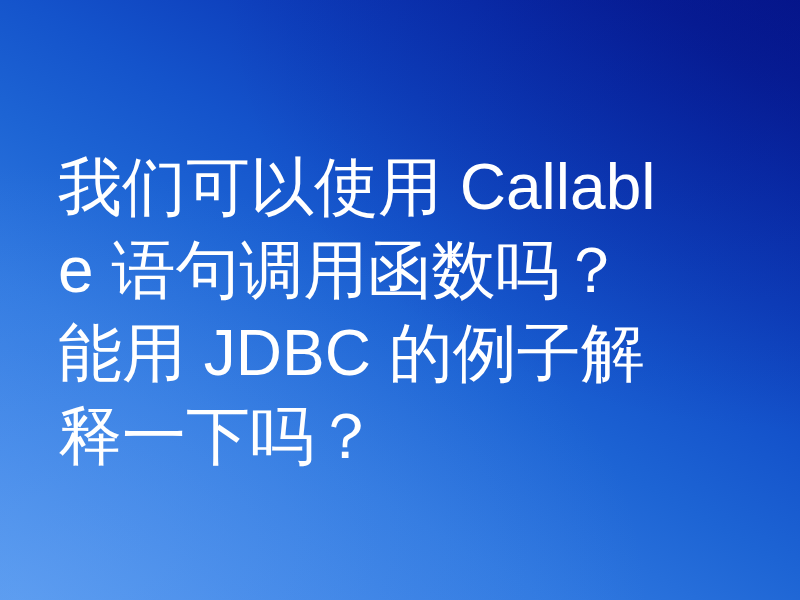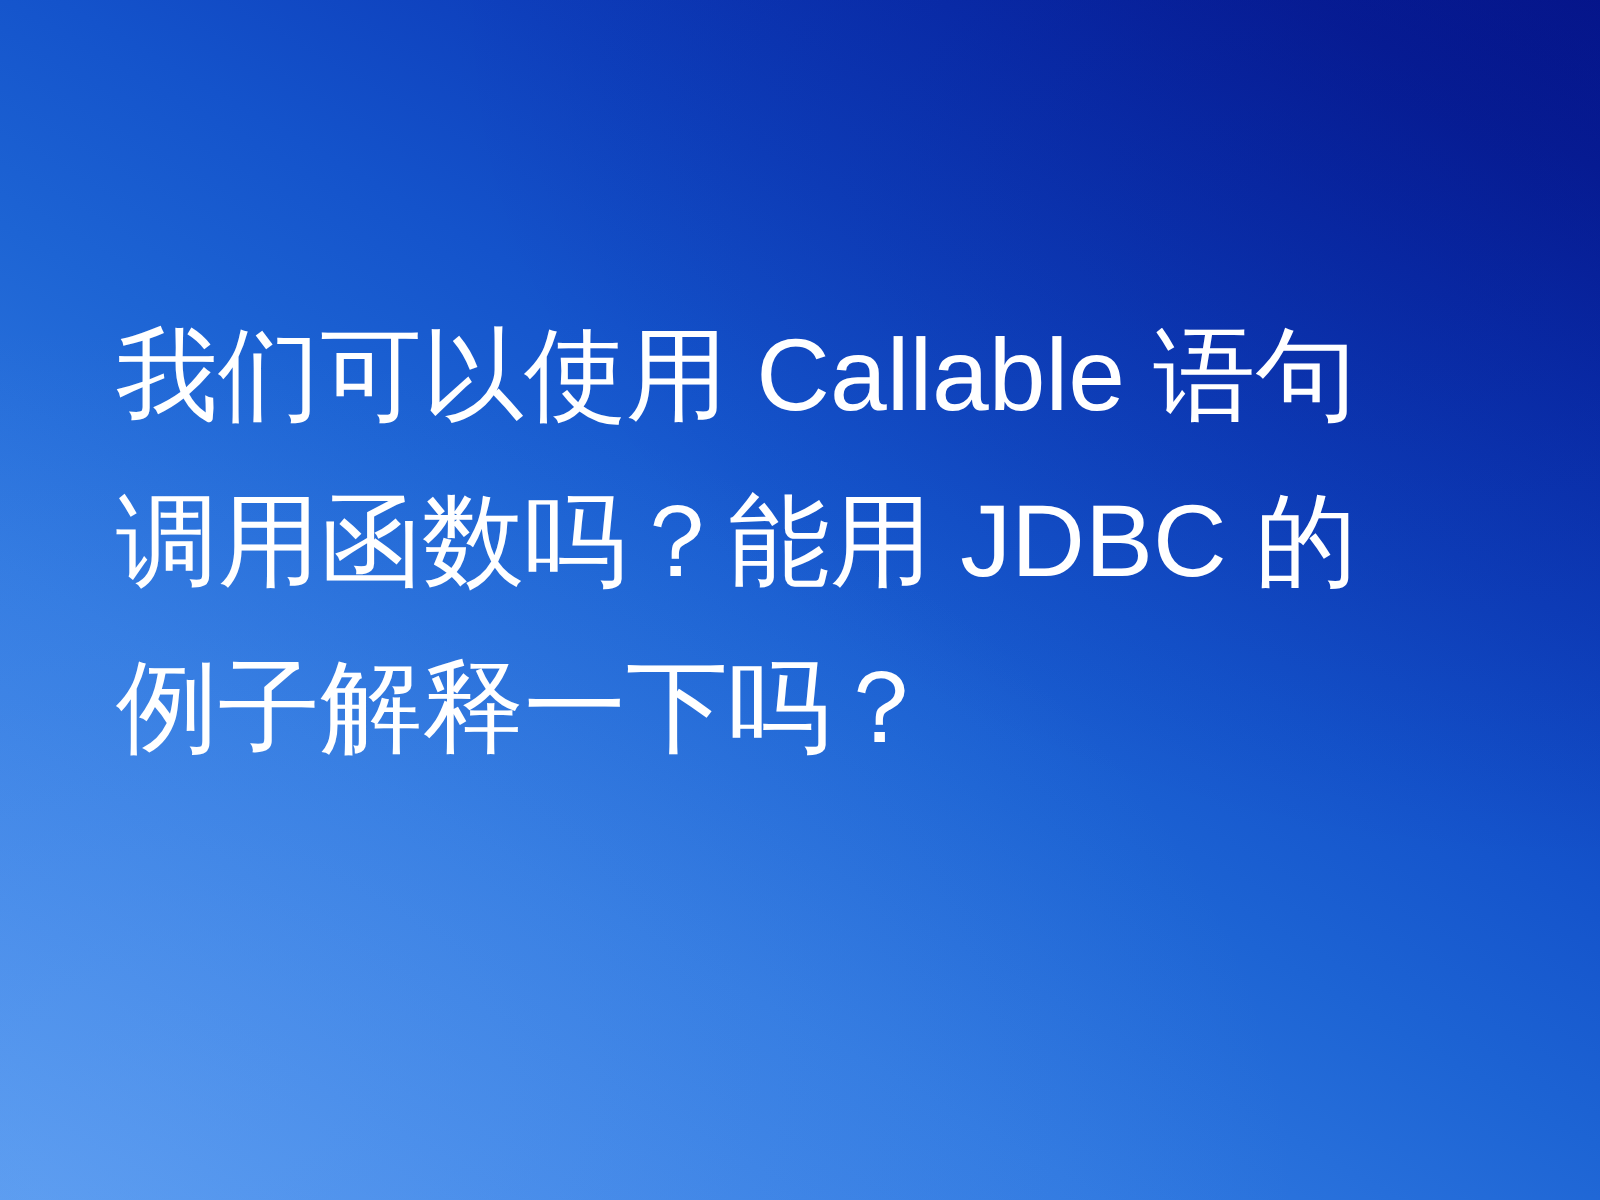--- a/index.html
+++ b/index.html
@@ -62,21 +62,21 @@
     left: 58px;
     top: 146px;
     width: 624px;
     z-index: 2;
   }
 
   #question-text {
     margin: 0;
     color: #ffffff;
     font-family: "Liberation Sans", "DejaVu Sans", sans-serif;
-    font-size: 51px;
+    font-size: 64px;
     line-height: 83px;
     font-weight: 400;
     letter-spacing: 0px;
     text-align: left;
     word-break: break-all;
     overflow-wrap: break-word;
     white-space: normal;
     -webkit-font-smoothing: antialiased;
   }
 </style>

